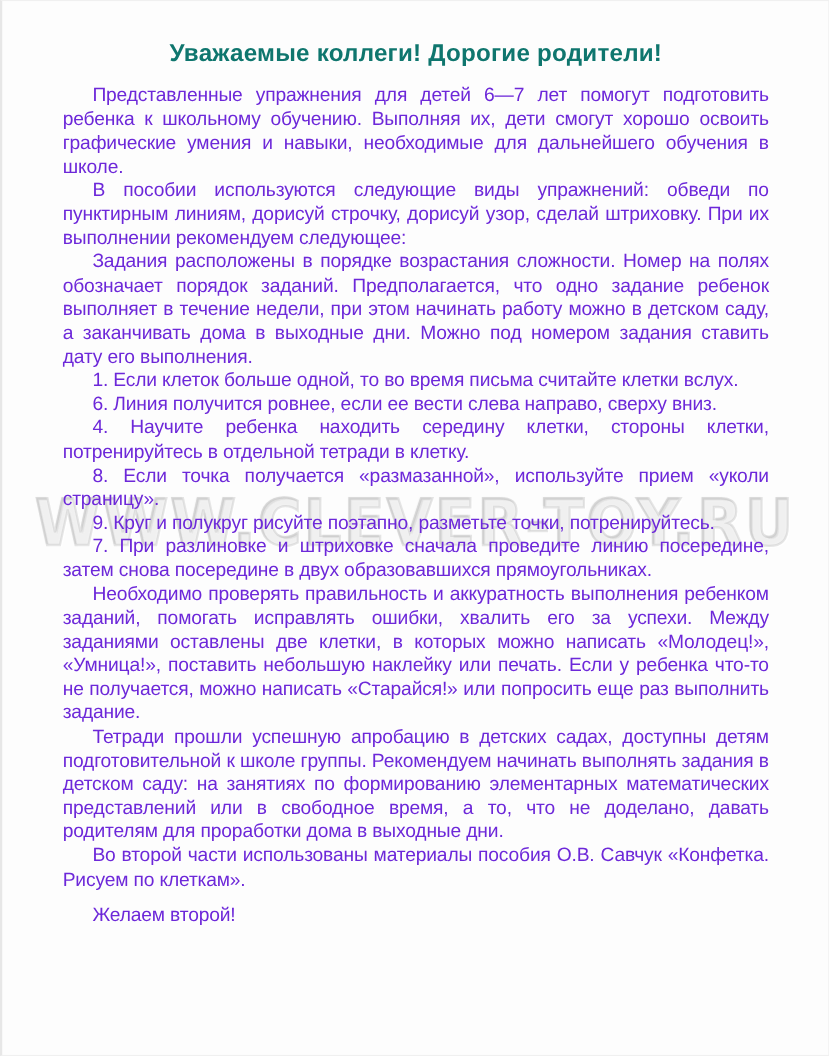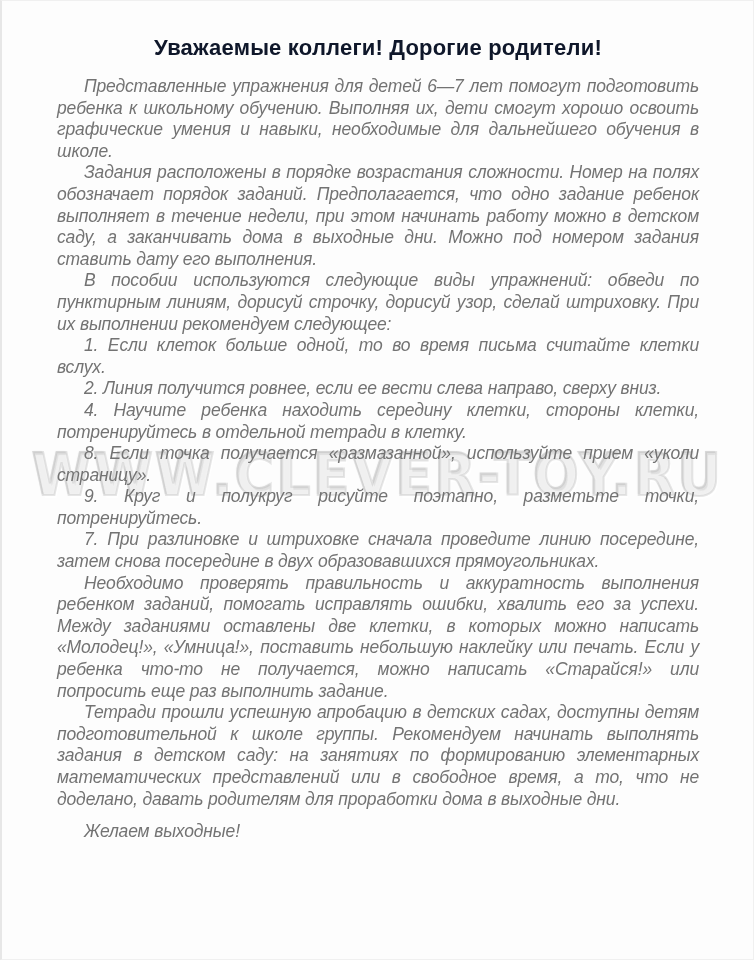--- a/index.html
+++ b/index.html
@@ -23,31 +23,30 @@
     position: relative;
     padding: 34px 54px 0 55px;
     z-index: 2;
   }
   .title {
     margin: 0 0 15px 0;
     text-align: center;
     font-size: 22px;
     font-weight: 700;
     letter-spacing: 0.2px;
-    color: #0f172a;
+    color: #0f766e;
   }
   .content p {
     margin: 0;
     text-indent: 27px;
     text-align: justify;
     font-size: 17.5px;
     line-height: 21.6px;
     letter-spacing: -0.15px;
-    color: #737373;
-    font-style: italic;
+    color: #6d28d9;
   }
   .content p.closing {
     margin-top: 11px;
     text-align: left;
   }
   .watermark {
     position: absolute;
     left: 0;
     right: 0;
     top: 443px;
@@ -71,26 +70,27 @@
 <body>
 
 <div class="page">
 
   <div class="watermark">WWW.CLEVER-TOY.RU</div>
 
   <div class="content">
     <h1 class="title">Уважаемые коллеги! Дорогие родители!</h1>
 
     <p>Представленные упражнения для детей 6—7 лет помогут подготовить ребенка к школьному обучению. Выполняя их, дети смогут хорошо освоить графические умения и навыки, необходимые для дальнейшего обучения в школе.</p>
+    <p>В пособии используются следующие виды упражнений: обведи по пунктирным линиям, дорисуй строчку, дорисуй узор, сделай штриховку. При их выполнении рекомендуем следующее:</p>
     <p>Задания расположены в порядке возрастания сложности. Номер на полях обозначает порядок заданий. Предполагается, что одно задание ребенок выполняет в течение недели, при этом начинать работу можно в детском саду, а заканчивать дома в выходные дни. Можно под номером задания ставить дату его выполнения.</p>
-    <p>В пособии используются следующие виды упражнений: обведи по пунктирным линиям, дорисуй строчку, дорисуй узор, сделай штриховку. При их выполнении рекомендуем следующее:</p>
     <p>1. Если клеток больше одной, то во время письма считайте клетки вслух.</p>
-    <p>2. Линия получится ровнее, если ее вести слева направо, сверху вниз.</p>
+    <p>6. Линия получится ровнее, если ее вести слева направо, сверху вниз.</p>
     <p>4. Научите ребенка находить середину клетки, стороны клетки, потренируйтесь в отдельной тетради в клетку.</p>
     <p>8. Если точка получается «размазанной», используйте прием «уколи страницу».</p>
     <p>9. Круг и полукруг рисуйте поэтапно, разметьте точки, потренируйтесь.</p>
     <p>7. При разлиновке и штриховке сначала проведите линию посередине, затем снова посередине в двух образовавшихся прямоугольниках.</p>
     <p>Необходимо проверять правильность и аккуратность выполнения ребенком заданий, помогать исправлять ошибки, хвалить его за успехи. Между заданиями оставлены две клетки, в которых можно написать «Молодец!», «Умница!», поставить небольшую наклейку или печать. Если у ребенка что-то не получается, можно написать «Старайся!» или попросить еще раз выполнить задание.</p>
     <p>Тетради прошли успешную апробацию в детских садах, доступны детям подготовительной к школе группы. Рекомендуем начинать выполнять задания в детском саду: на занятиях по формированию элементарных математических представлений или в свободное время, а то, что не доделано, давать родителям для проработки дома в выходные дни.</p>
-    <p class="closing">Желаем выходные!</p>
+    <p>Во второй части использованы материалы пособия О.В. Савчук «Конфетка. Рисуем по клеткам».</p>
+    <p class="closing">Желаем второй!</p>
   </div>
 
 </div>
 
 </body></html>

